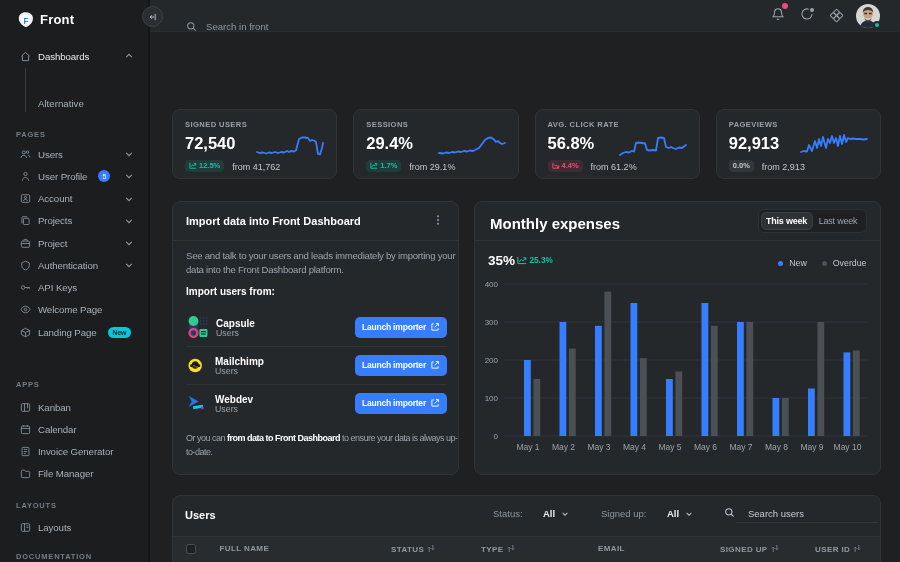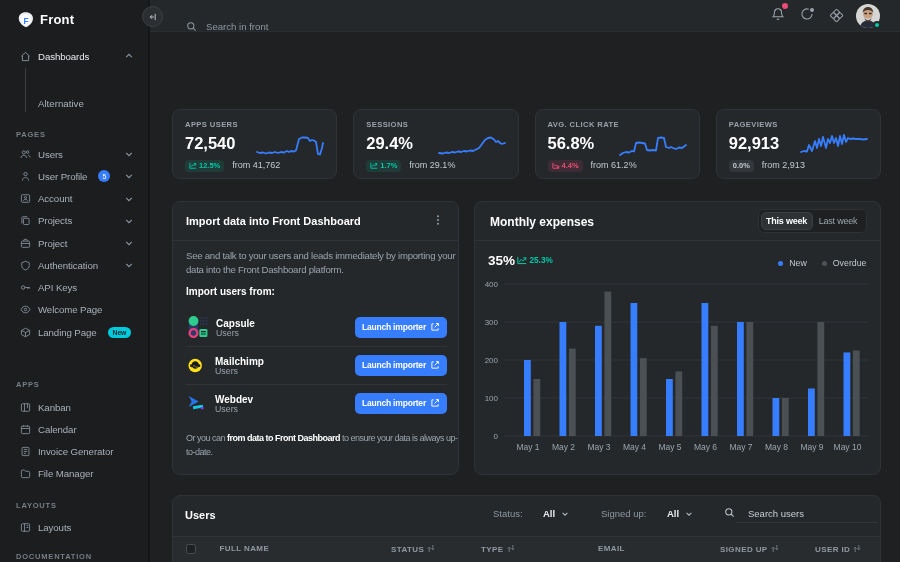--- a/index.html
+++ b/index.html
@@ -25,42 +25,42 @@
 #content{position:absolute;left:150px;top:32px;width:750px;height:530px}
 .card{position:absolute;background:#25282a;border:1px solid #303438;border-radius:8px}
 #pagehead{position:absolute;left:22px;top:14px;width:709px;height:41px;border-bottom:1px solid #2c2f32}
 #pagehead h1{color:#fff;font-size:14px;font-weight:bold;position:absolute;left:-1px;top:4px}
 #invite{position:absolute;right:0;top:3px;height:23px;background:#377dff;border-radius:5px;color:#fff;font-size:8.8px;font-weight:bold;display:flex;align-items:center;gap:5px;padding:0 7px}
 
 .stat{top:76.5px;height:70.5px;width:165.25px}
 .stat .lbl{position:absolute;left:12px;top:10px;font-size:7.6px;font-weight:bold;letter-spacing:.4px;color:#99a1ab}
 .stat .num{position:absolute;left:12px;top:24px;font-size:16.5px;font-weight:bold;color:#fff}
 .stat .spark{position:absolute;right:12px;top:21px}
-.stat .foot{position:absolute;left:12px;top:50px;display:flex;align-items:flex-start;gap:8px;font-size:9px;color:#c2c9d1}
+.stat .foot{position:absolute;left:12px;top:50px;display:flex;align-items:flex-end;gap:8px;font-size:9px;color:#c2c9d1}
 .pill{border-radius:4px;padding:1.5px 4px;font-size:7.5px;font-weight:bold;display:flex;align-items:center;gap:2px}
 .pill.g{background:rgba(0,201,167,.12);color:#00c9a7}
 .pill.r{background:rgba(237,76,120,.12);color:#ed4c78}
 .pill.n{background:#33373b;color:#c2c9d1}
 
 #imp{left:22px;top:169px;width:287px;height:274px}
 #imp .hd{position:absolute;left:0;top:0;width:100%;height:39px;border-bottom:1px solid #303438}
 #imp .hd b{position:absolute;left:13px;top:13px;color:#fff;font-size:11px}
 .seg{position:absolute;right:13px;top:7px;background:#1e2022;border:1px solid #2e3134;border-radius:6px;display:flex;padding:2px;font-size:9px;font-weight:bold;letter-spacing:-0.2px}
 .seg .on{background:#2e3235;border:1px solid #3c4043;border-radius:5px;color:#fff;padding:3px 0;width:52px;text-align:center}
 .seg .off{color:#99a4af;padding:4px 0;width:51px;text-align:center;font-weight:normal}
 #imp p{position:absolute;left:13px;color:#99a4af;font-size:10px;line-height:1.5}
 .irow{position:absolute;left:13px;width:261px;height:38px;display:flex;align-items:center}
 .irow .nm{margin-left:8px;margin-top:2px}
 .irow .nm b{display:block;color:#fff;font-size:10px;line-height:9px}
 .irow .nm span{color:#99a4af;font-size:8.8px;line-height:8px;display:block;margin-top:1.5px}
 .lbtn{position:absolute;right:0;background:#377dff;color:#fff;border-radius:5px;font-size:8.5px;font-weight:bold;letter-spacing:-0.2px;height:21px;display:flex;align-items:center;gap:4px;padding:0 7px}
 
 #mon{left:323.5px;top:169px;width:407px;height:274px}
 #mon .hd{position:absolute;left:0;top:0;width:100%;height:39px;border-bottom:1px solid #303438}
-#mon .hd b{position:absolute;left:15.5px;top:13px;color:#fff;font-size:12px}
+#mon .hd b{position:absolute;left:15.5px;top:13px;color:#fff;font-size:15px}
 #big35{position:absolute;left:13.5px;top:51px;color:#fff;font-size:13.5px;font-weight:bold}
 #g253{position:absolute;left:42px;top:54px;color:#00c9a7;font-size:8.2px;font-weight:bold;display:flex;gap:3px;align-items:center}
 .legend{position:absolute;right:13px;top:56px;display:flex;gap:15px;font-size:8.8px;color:#c2c9d1;align-items:center}
 .dot{width:5px;height:5px;border-radius:50%;display:inline-block;margin-right:6px}
 
 #usr{left:22px;top:463px;width:709px;height:110px}
 #usr .hd b{position:absolute;left:12px;top:13px;color:#fff;font-size:11px}
 #usr .ctrl{position:absolute;left:0;top:5px;width:709px;height:30px;font-size:9.5px;color:#8c98a4}
 #thead{position:absolute;left:0;top:40px;width:707px;height:32px;background:#292c2f;border-top:1px solid #303438;display:flex;align-items:flex-start;padding-top:7px;font-size:8px;font-weight:bold;color:#8f99a3;letter-spacing:.4px}
 #thead .c{white-space:nowrap}
@@ -263,21 +263,21 @@
     </div>
   </div>
 </div>
 <div id="collapse">
   <svg width="10" height="10" viewBox="0 0 16 16" fill="none" stroke="#c6cdd5" stroke-width="1.5">
       <path d="M11.5 3v10M3.5 8h6M6.3 5.2 3.5 8l2.8 2.8"></path>
     </svg>
 </div>
 <div id="content">
   <div class="card stat" style="left:22px">
-    <div class="lbl">APPS USERS</div>
+    <div class="lbl">SIGNED USERS</div>
       <div class="num">72,540</div>
     <svg class="spark" width="68" height="30" viewBox="0 0 68 30" fill="none">
         <polyline points="1,21 4,22 7,21.5 10,22.5 13,21.5 16,22 19,21 22,22 25,21 28,21.5 31,20 33,21 35,20 38,20.5 40,19.5 43,8 46,6.5 49,6.5 52,7 54,10 56,9 58,9.5 60,11 61,17 62,23 64,23.5 66,17 67,12" stroke="#377dff" stroke-width="1.8" stroke-linejoin="round" stroke-linecap="round" fill="none"></polyline>
       </svg>
     <div class="foot">
         <span class="pill g"><svg width="8" height="7" viewBox="0 0 10 9" fill="none" stroke="#00c9a7" stroke-width="1.2">
             <path d="M1 1v7h8M2.5 6l2-2.5 1.5 1.5L8.5 2M8.5 4.5V2H6"></path>
           </svg>12.5%</span>
         <span>from 41,762</span>
       </div>

